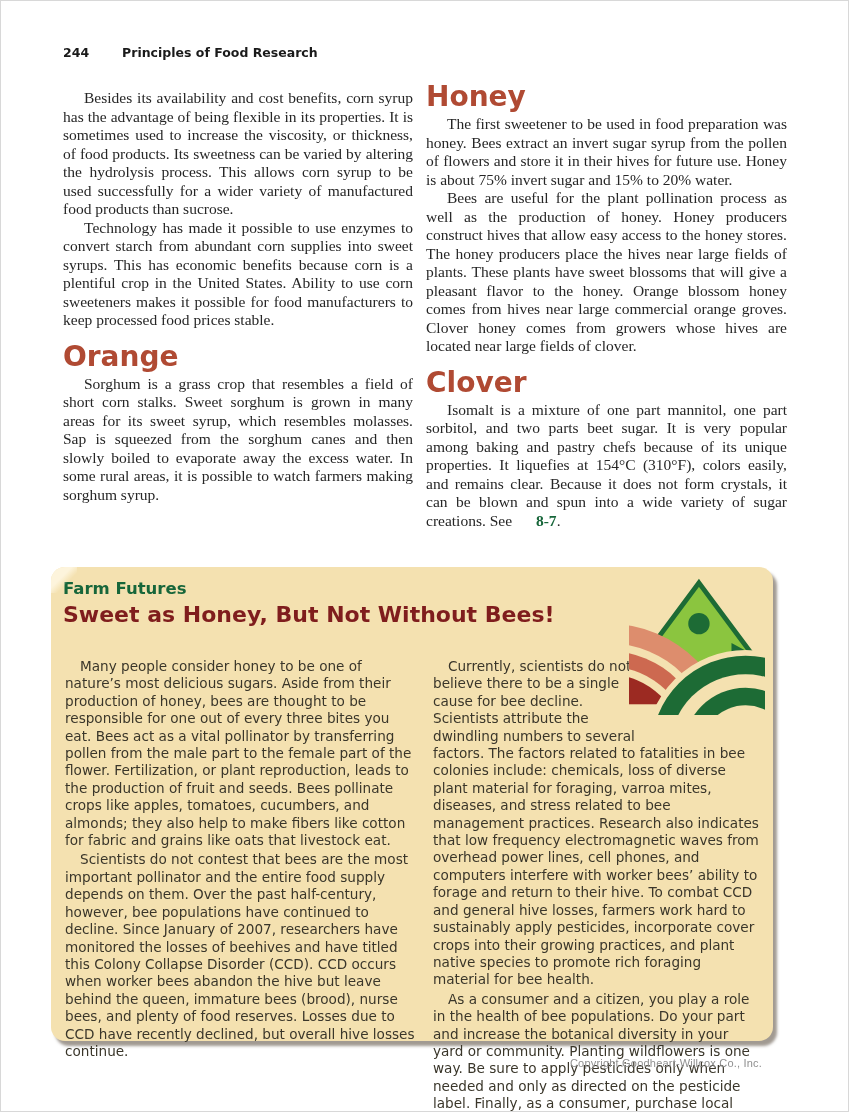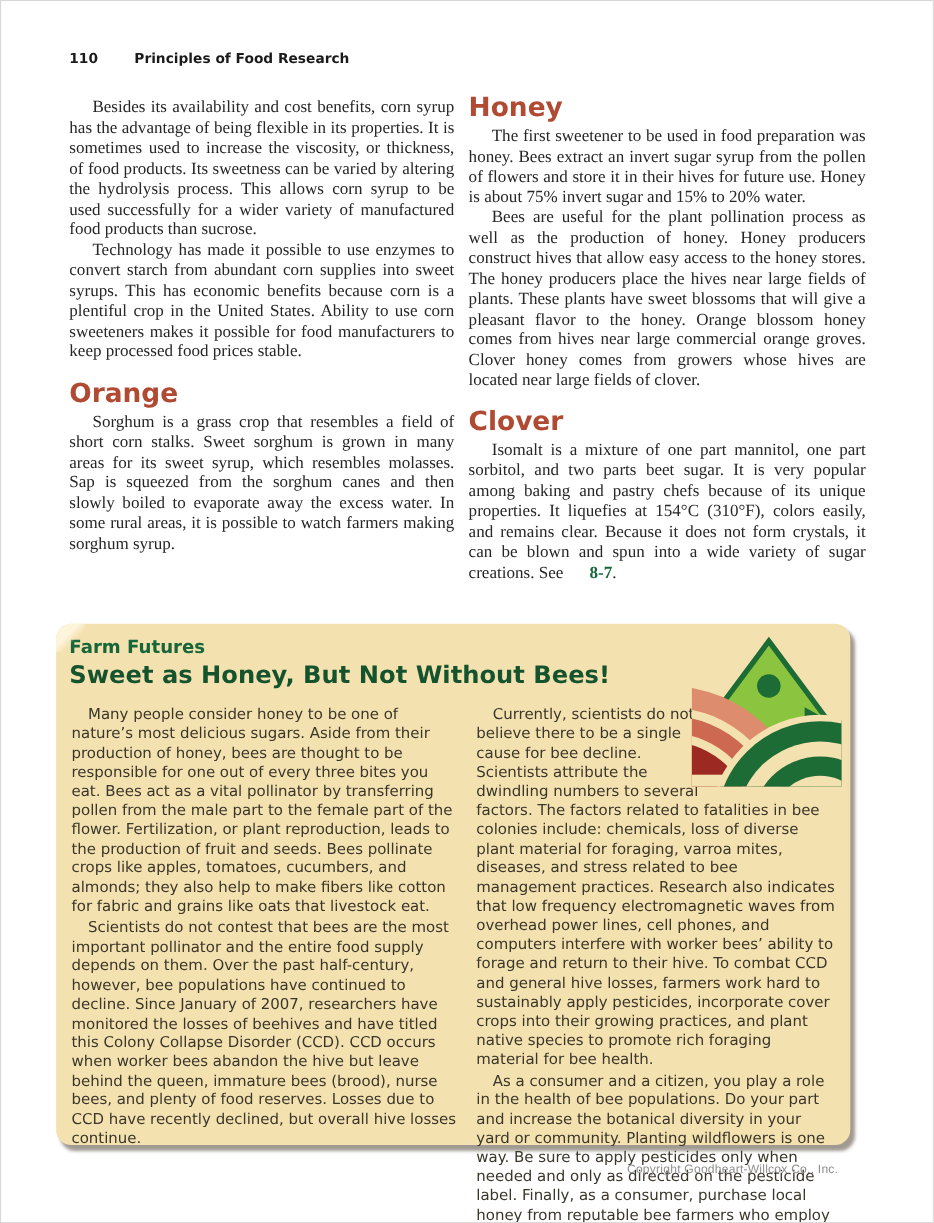--- a/index.html
+++ b/index.html
@@ -17,21 +17,21 @@
   .running-head .pagenum { font-weight:600; }
   .running-head .booktitle { margin-left:33px; font-weight:600; }
 
   
   .col { position:absolute; font-size:15.5px; line-height:18.5px; text-align:justify; }
   .col-left  { left:62px;  top:88px; width:350px; }
   .col-right { left:425px; top:84px; width:361px; }
   .col p { text-indent:21px; margin:0; }
   h2.section-heading {
     font-family:"DejaVu Sans", sans-serif; font-weight:bold;
-    font-size:24px; line-height:24px; color:#b04a33;
+    font-size:28px; line-height:24px; color:#b04a33;
     margin:15px 0 6px 0; text-align:left; text-indent:0;
   }
   .col-right h2.section-heading:first-child { margin-top:0; }
   .figref { color:#17663a; font-weight:bold;margin-left:20px; }
 
   
   .feature-box {
     position:absolute; left:50px; top:566px; width:722px; height:474px;
     background:#f4e1b0; border-radius:14px;
     box-shadow:4px 5px 3px rgba(110,100,88,0.65);
@@ -41,21 +41,21 @@
     content:""; position:absolute; left:0; top:0; width:26px; height:26px;
     background:linear-gradient(135deg, #fdf4dc 40%, rgba(253,244,220,0) 62%);
     border-radius:14px 0 0 0;
   }
   .box-kicker {
     font-family:"DejaVu Sans", sans-serif; font-weight:bold;
     font-size:16.5px; line-height:20px; color:#17663a; margin-top:2px;
   }
   .box-title {
     font-family:"DejaVu Sans", sans-serif; font-weight:bold;
-    font-size:22px; line-height:26px; color:#14532d; margin:3px 0 12px 0;
+    font-size:22px; line-height:26px; color:#7f1d1d; margin:3px 0 28px 0;
   }
   .box-columns {
     display:flex; gap:10px;
     font-family:"DejaVu Sans", sans-serif; font-size:13.6px; line-height:17.4px;
     color:#3a362a; text-align:left;
   }
   .box-col-1 { width:358px; flex:0 0 auto; }
   .box-col-2 { flex:1 1 auto; }
   .box-columns p { text-indent:15px; margin:2px; }
   .logo-spacer { float:right; width:122px; height:74px; }
@@ -68,21 +68,21 @@
     font-family:"Liberation Sans", sans-serif; font-size:11px;
     color:#8f8f8f; letter-spacing:0.2px;
   }
 </style>
 </head>
 <body>
 
 <div class="page">
 
   <div class="running-head">
-    <span class="pagenum">110</span><span class="booktitle">Principles of Food Research</span>
+    <span class="pagenum">244</span><span class="booktitle">Principles of Food Research</span>
   </div>
 
   <div class="col col-left">
     <p>Besides its availability and cost benefits, corn syrup has the advantage of being flexible in its properties. It is sometimes used to increase the viscosity, or thickness, of food products. Its sweetness can be varied by altering the hydrolysis process. This allows corn syrup to be used successfully for a wider variety of manufactured food products than sucrose.</p>
     <p>Technology has made it possible to use enzymes to convert starch from abundant corn supplies into sweet syrups. This has economic benefits because corn is a plentiful crop in the United States. Ability to use corn sweeteners makes it possible for food manufacturers to keep processed food prices stable.</p>
     <h2 class="section-heading">Orange</h2>
     <p>Sorghum is a grass crop that resembles a field of short corn stalks. Sweet sorghum is grown in many areas for its sweet syrup, which resembles molasses. Sap is squeezed from the sorghum canes and then slowly boiled to evaporate away the excess water. In some rural areas, it is possible to watch farmers making sorghum syrup.</p>
   </div>
 
   <div class="col col-right">

